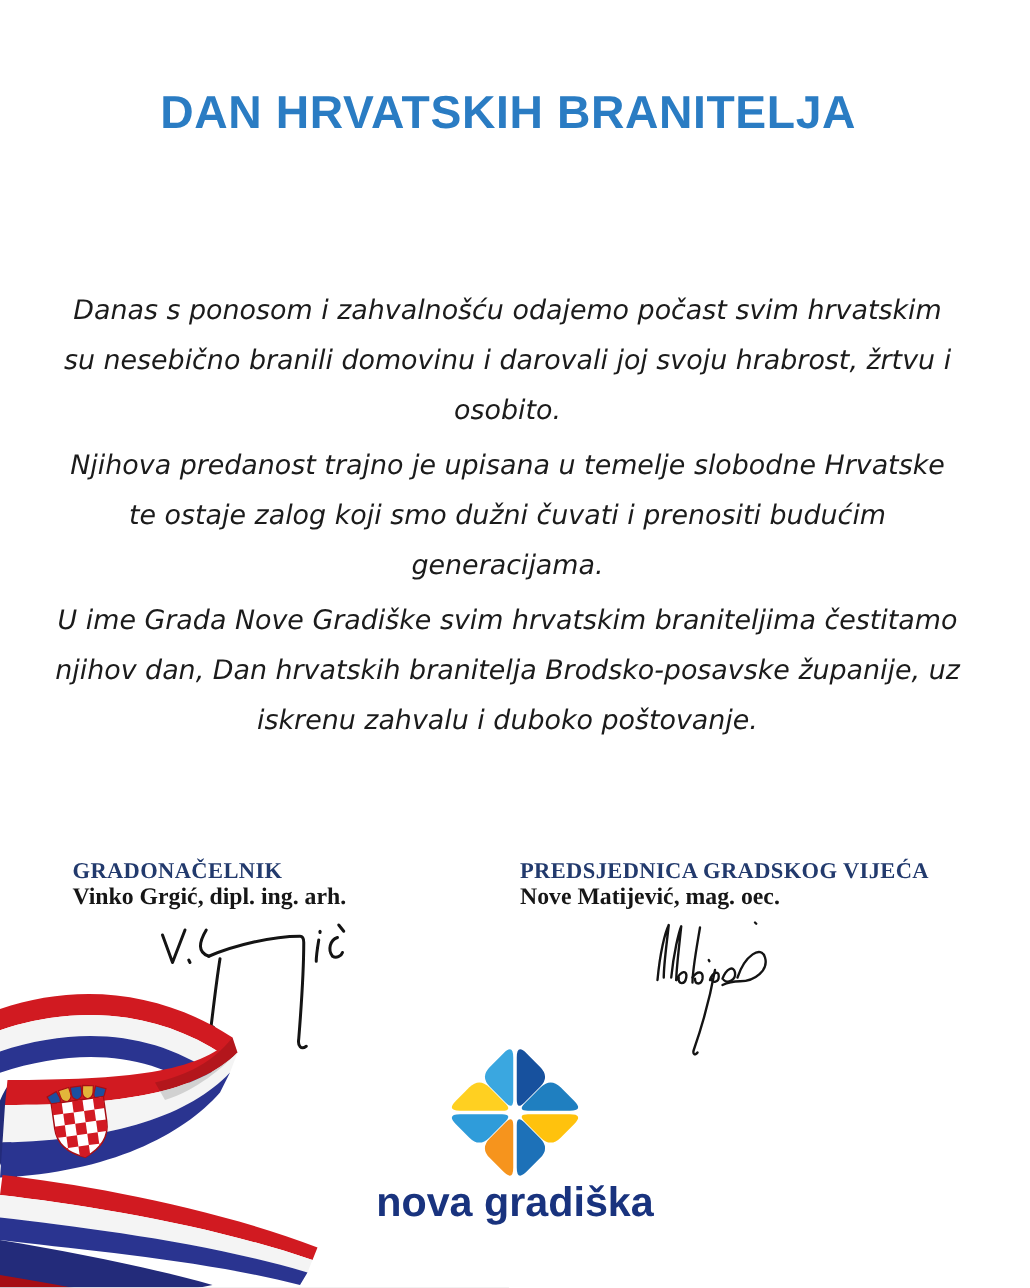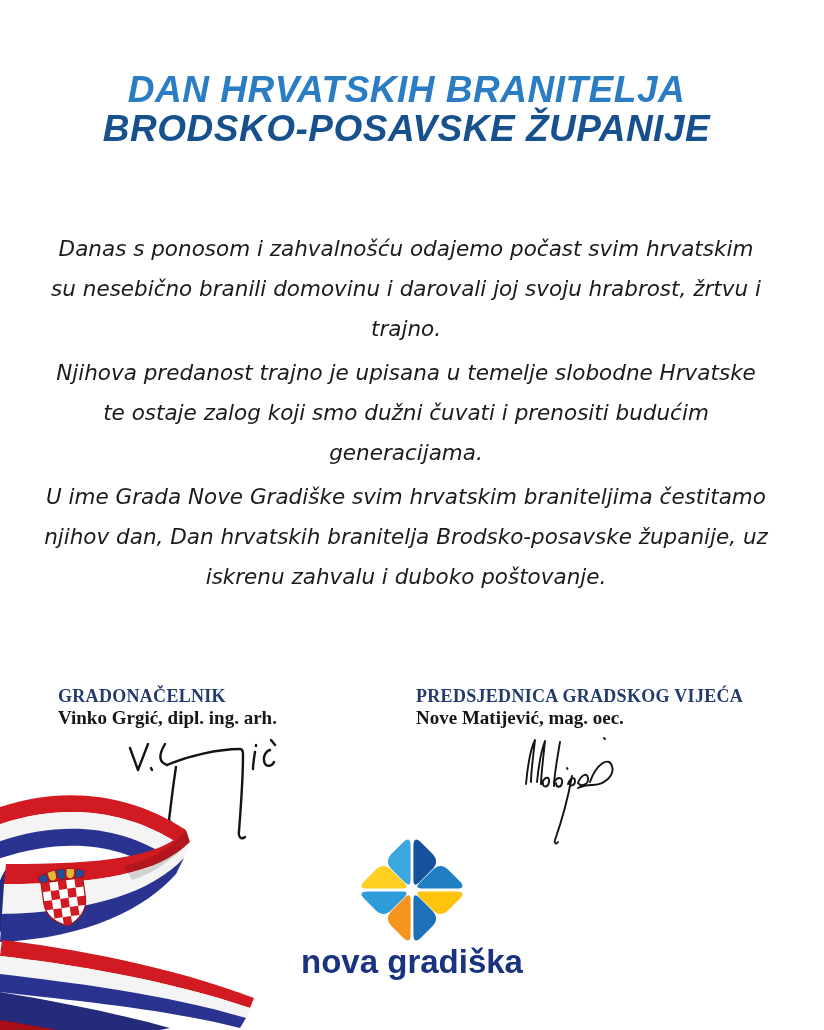--- a/index.html
+++ b/index.html
@@ -2,21 +2,21 @@
 <html><head>
 <meta charset="utf-8">
 <style>
   html,body{margin:0;padding:0;background:#e8e8e8;}
   .page{
     position:relative;width:824px;height:1030px;margin:0 auto;
     background:#ffffff;overflow:hidden;
     font-family:"Liberation Sans",sans-serif;
   }
   
-  .title-block{position:absolute;top:70px;left:0;right:11px;text-align:center;font-style:italic;}
+  .title-block{position:absolute;top:70px;left:0;right:11px;text-align:center;}
   .title-line{font-weight:700;font-size:37px;line-height:39px;letter-spacing:.5px;}
   .title-line.l1{color:#2a7cc3;}
   .title-line.l2{color:#17518d;}
   
   .letter{position:absolute;top:225px;left:0;right:12px;text-align:center;}
   .letter p{margin:0 0 4px 0;}
   .letter-line{
     font-family:"DejaVu Sans",sans-serif;font-style:italic;
     font-size:21.5px;line-height:40px;color:#1b1b1b;white-space:nowrap;
   }
@@ -45,29 +45,28 @@
   
   .ribbon{position:absolute;left:0;top:780px;}
 </style>
 </head>
 <body>
 
 <div class="page">
 
   <div class="title-block">
     <div class="title-line l1">DAN HRVATSKIH BRANITELJA</div>
-    <div class="title-line l2">BRODSKO-POSAVSKE ŽUPANIJE</div>
   </div>
 
   <div class="letter">
     <p>
       </p>
       <div class="letter-line">Danas s ponosom i zahvalnošću odajemo počast svim hrvatskim</div>
       <div class="letter-line">su nesebično branili domovinu i darovali joj svoju hrabrost, žrtvu i</div>
-      <div class="letter-line">trajno.</div>
+      <div class="letter-line">osobito.</div>
     <p></p>
     <p>
       </p>
       <div class="letter-line">Njihova predanost trajno je upisana u temelje slobodne Hrvatske</div>
       <div class="letter-line">te ostaje zalog koji smo dužni čuvati i prenositi budućim</div>
       <div class="letter-line">generacijama.</div>
     <p></p>
     <p>
       </p>
       <div class="letter-line">U ime Grada Nove Gradiške svim hrvatskim braniteljima čestitamo</div>

